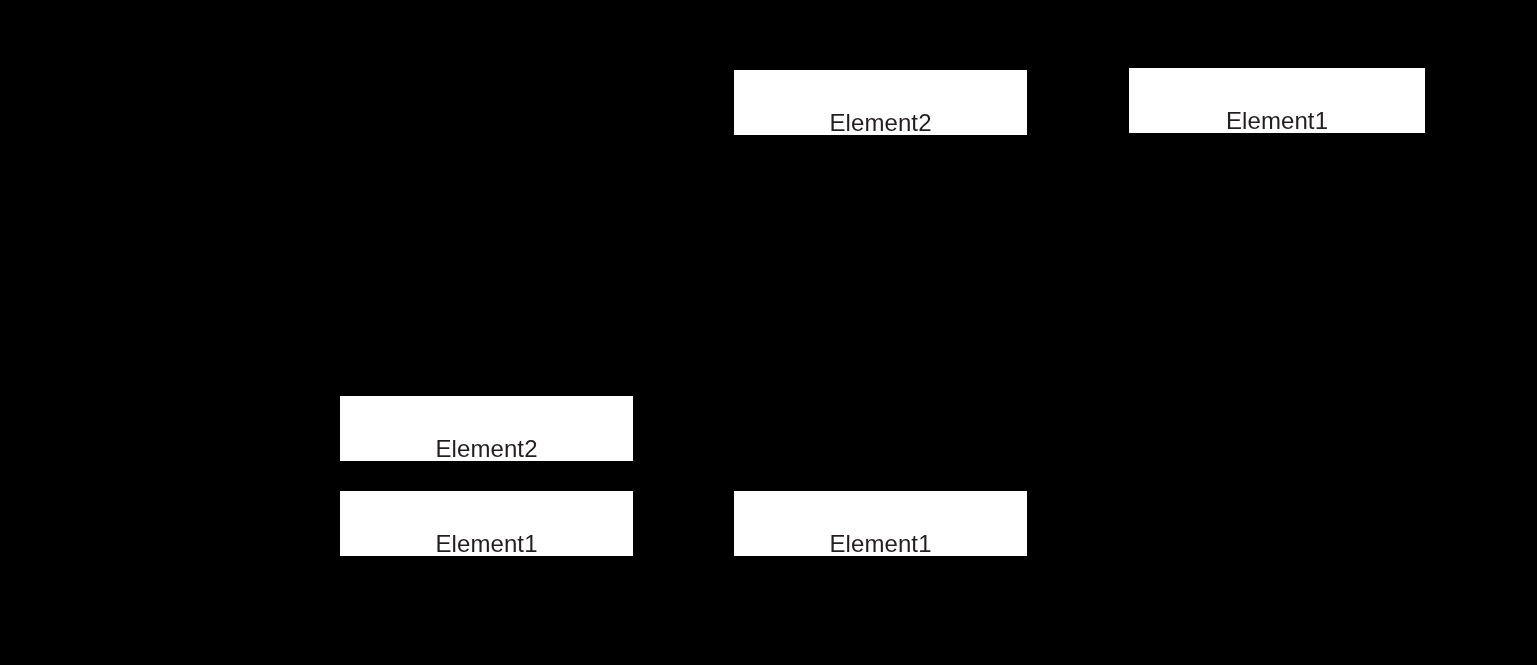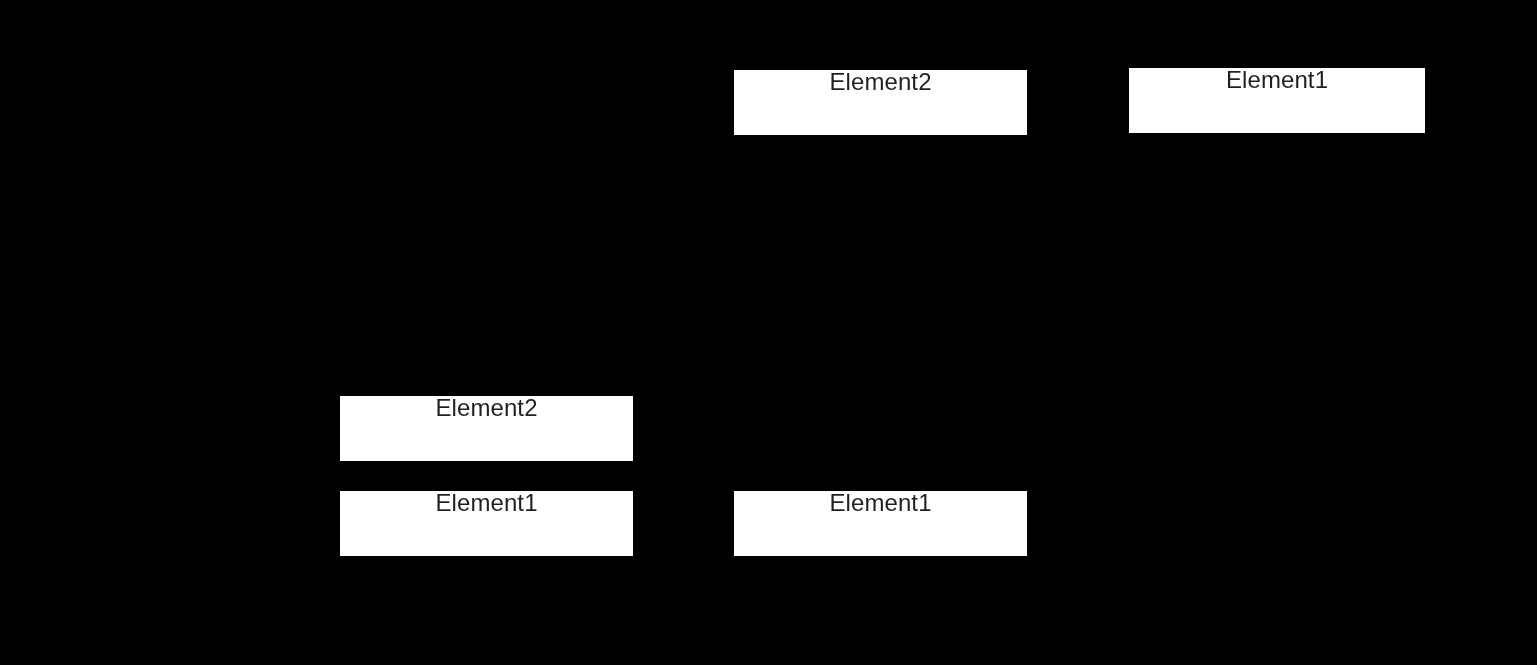--- a/index.html
+++ b/index.html
@@ -16,21 +16,21 @@
     width: 1537px;
     height: 665px;
     background: #000000;
     overflow: hidden;
   }
   .node-box {
     position: absolute;
     box-sizing: border-box;
     background: #FFFFFF;
     display: flex;
-    align-items: flex-start;
+    align-items: flex-end;
     justify-content: center;
     border: 0;
   }
   .node-label {
     font-family: "Liberation Sans", "DejaVu Sans", sans-serif;
     font-size: 24px;
     font-weight: 300;
     line-height: 1;
     color: #231F20;
     letter-spacing: 0.1px;

